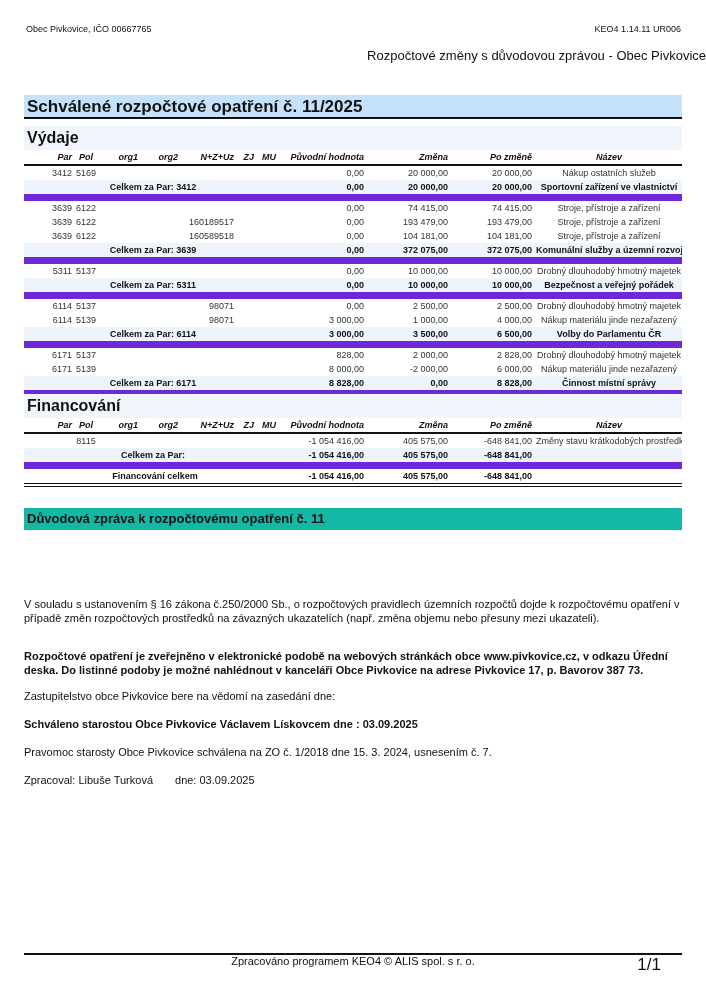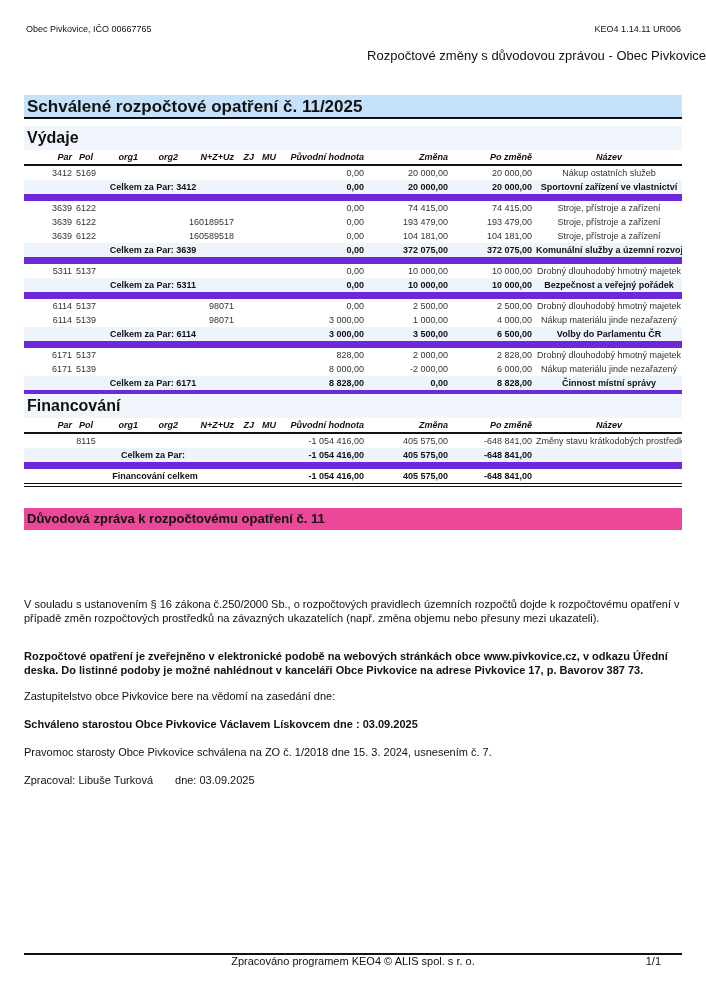--- a/index.html
+++ b/index.html
@@ -16,26 +16,26 @@
   table { border-collapse:collapse; width:658px; font-size:9px; table-layout:fixed; }
   th { font-style:italic; font-weight:bold; height:14px; padding:0; border-bottom:2px solid #111; }
   td { height:14px; padding:0; white-space:nowrap; overflow:hidden; color:#333; }
   tr.sub td { background:#eef4fc; font-weight:bold; color:#111; border-bottom:7px solid #6d28d9; }
   tr.total td { font-weight:bold; color:#111; border-bottom:4px double #111; }
   tr.total td.lbl { padding-left:10px; }
   .r { text-align:right; }
   .l { text-align:center; }
   .c-lbl { padding-left:6px; }
   .gap { padding-left:4px; }
-  .reason-head { left:24px; top:508px; width:658px; height:22px; background:#ec4899; }
+  .reason-head { left:24px; top:508px; width:658px; height:22px; background:#14b8a6; }
   .reason-head span { position:absolute; left:3px; top:3px; font-size:13px; font-weight:bold; }
   .para { left:24px; width:660px; font-size:11px; line-height:14px; }
   .footer-line { left:24px; top:953px; width:658px; border-top:2px solid #111; }
   .footer-text { left:0; width:706px; top:955px; text-align:center; font-size:11px; }
-  .footer-page { right:45px; top:955px; font-size:11px; }
+  .footer-page { right:45px; top:955px; font-size:17px; }
 </style>
 </head>
 <body>
 
 <div class="abs hdr-left">Obec Pivkovice, IČO 00667765</div>
 <div class="abs hdr-right">KEO4 1.14.11 UR006</div>
 <div class="abs doc-title">Rozpočtové změny s důvodovou zprávou - Obec Pivkovice</div>
 
 <div class="abs banner">
   <span>Schválené rozpočtové opatření  č. 11/2025</span>

